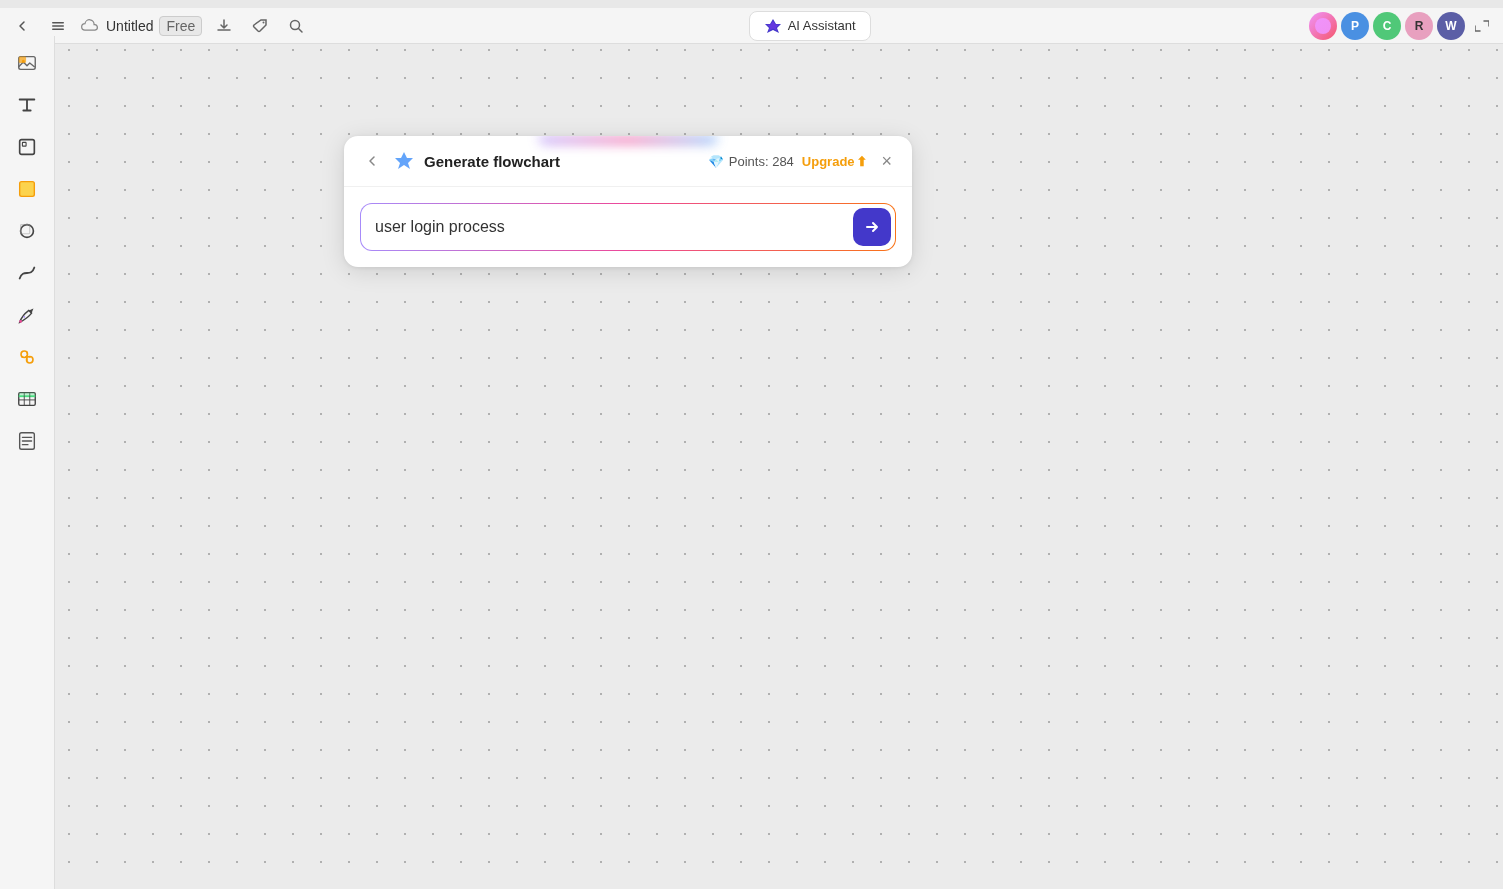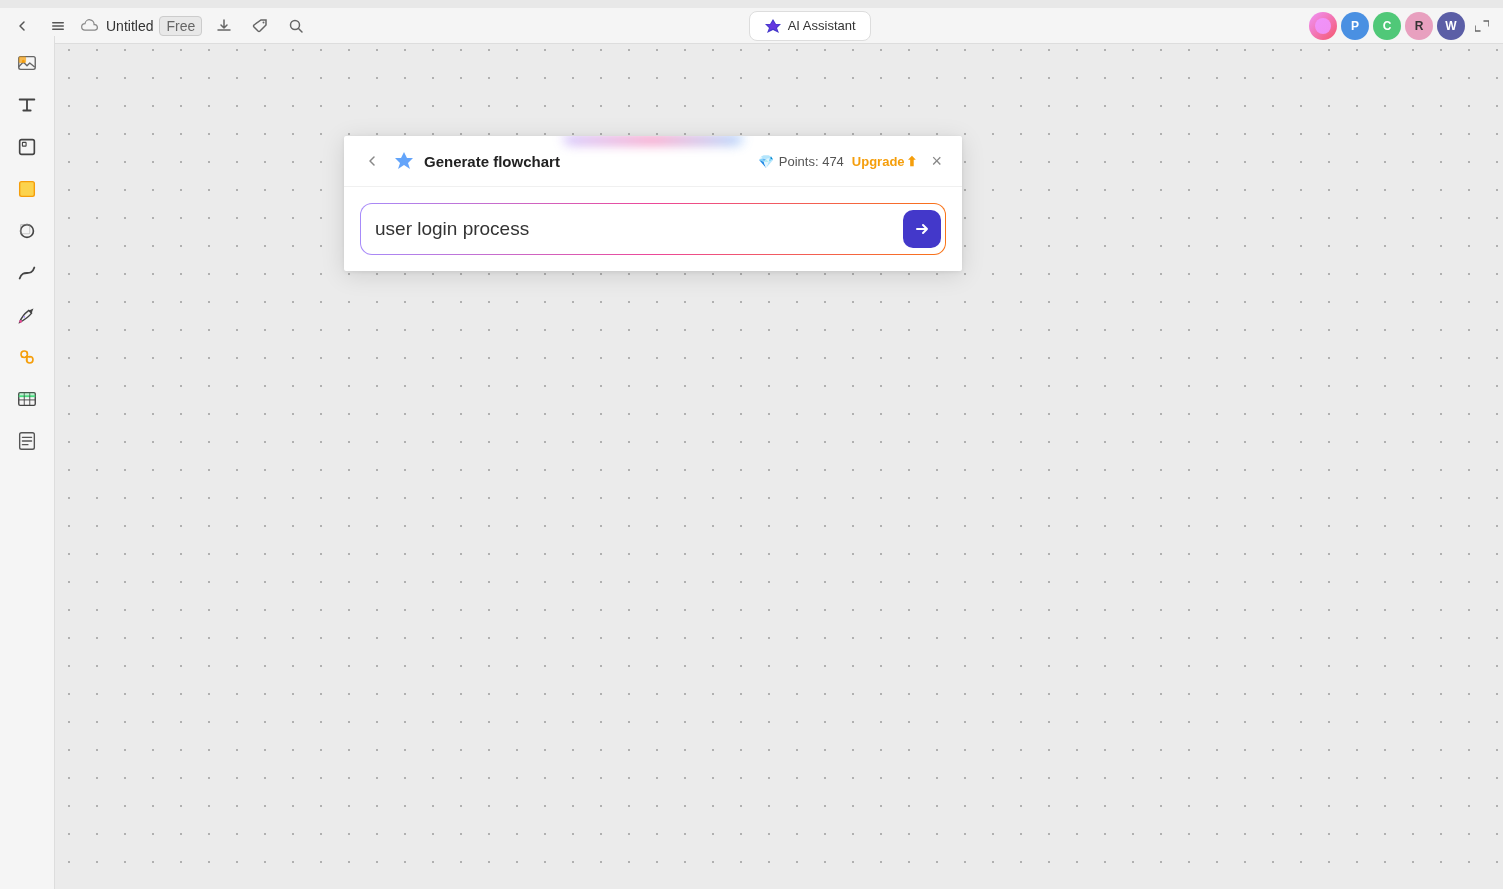--- a/index.html
+++ b/index.html
@@ -219,23 +219,23 @@
     .sidebar-tool svg {
       width: 22px;
       height: 22px;
     }
 
     
     .ai-panel {
       position: absolute;
       top: 136px;
       left: 344px;
-      width: 618px;
+      width: 568px;
       background: white;
-      border-radius: 2px;
+      border-radius: 14px;
       box-shadow: 0 4px 24px rgba(0,0,0,0.12), 0 1px 4px rgba(0,0,0,0.08);
       z-index: 200;
       overflow: hidden;
     }
 
     .ai-panel-header {
       display: flex;
       align-items: center;
       padding: 12px 16px;
       border-bottom: 1px solid #f0f0f0;
@@ -329,21 +329,21 @@
                   linear-gradient(90deg, #a78bfa, #ec4899, #f97316) border-box;
       display: flex;
       align-items: center;
       padding: 4px 4px 4px 14px;
     }
 
     .ai-input {
       flex: 1;
       border: none;
       outline: none;
-      font-size: 19px;
+      font-size: 16px;
       color: #333;
       background: transparent;
       padding: 10px 0;
     }
 
     .ai-submit-btn {
       width: 38px;
       height: 38px;
       border-radius: 10px;
       background: #4338ca;
@@ -545,21 +545,21 @@
             <stop offset="50%" stop-color="#a78bfa"></stop>
             <stop offset="100%" stop-color="#ec4899"></stop>
           </linearGradient>
         </defs>
         <polygon points="11,2 14,8 20,8 15,13 17,19 11,15 5,19 7,13 2,8 8,8" fill="url(#aiGrad)"></polygon>
       </svg>
     </div>
     <span class="ai-panel-title">Generate flowchart</span>
     <div class="ai-panel-points">
       <span>💎</span>
-      <span>Points: 474</span>
+      <span>Points: 284</span>
     </div>
     <button class="ai-panel-upgrade">
       <span>Upgrade</span>
       <span style="color:#f59e0b;">⬆</span>
     </button>
     <button class="ai-panel-close">
       <span>×</span>
     </button>
   </div>
 

